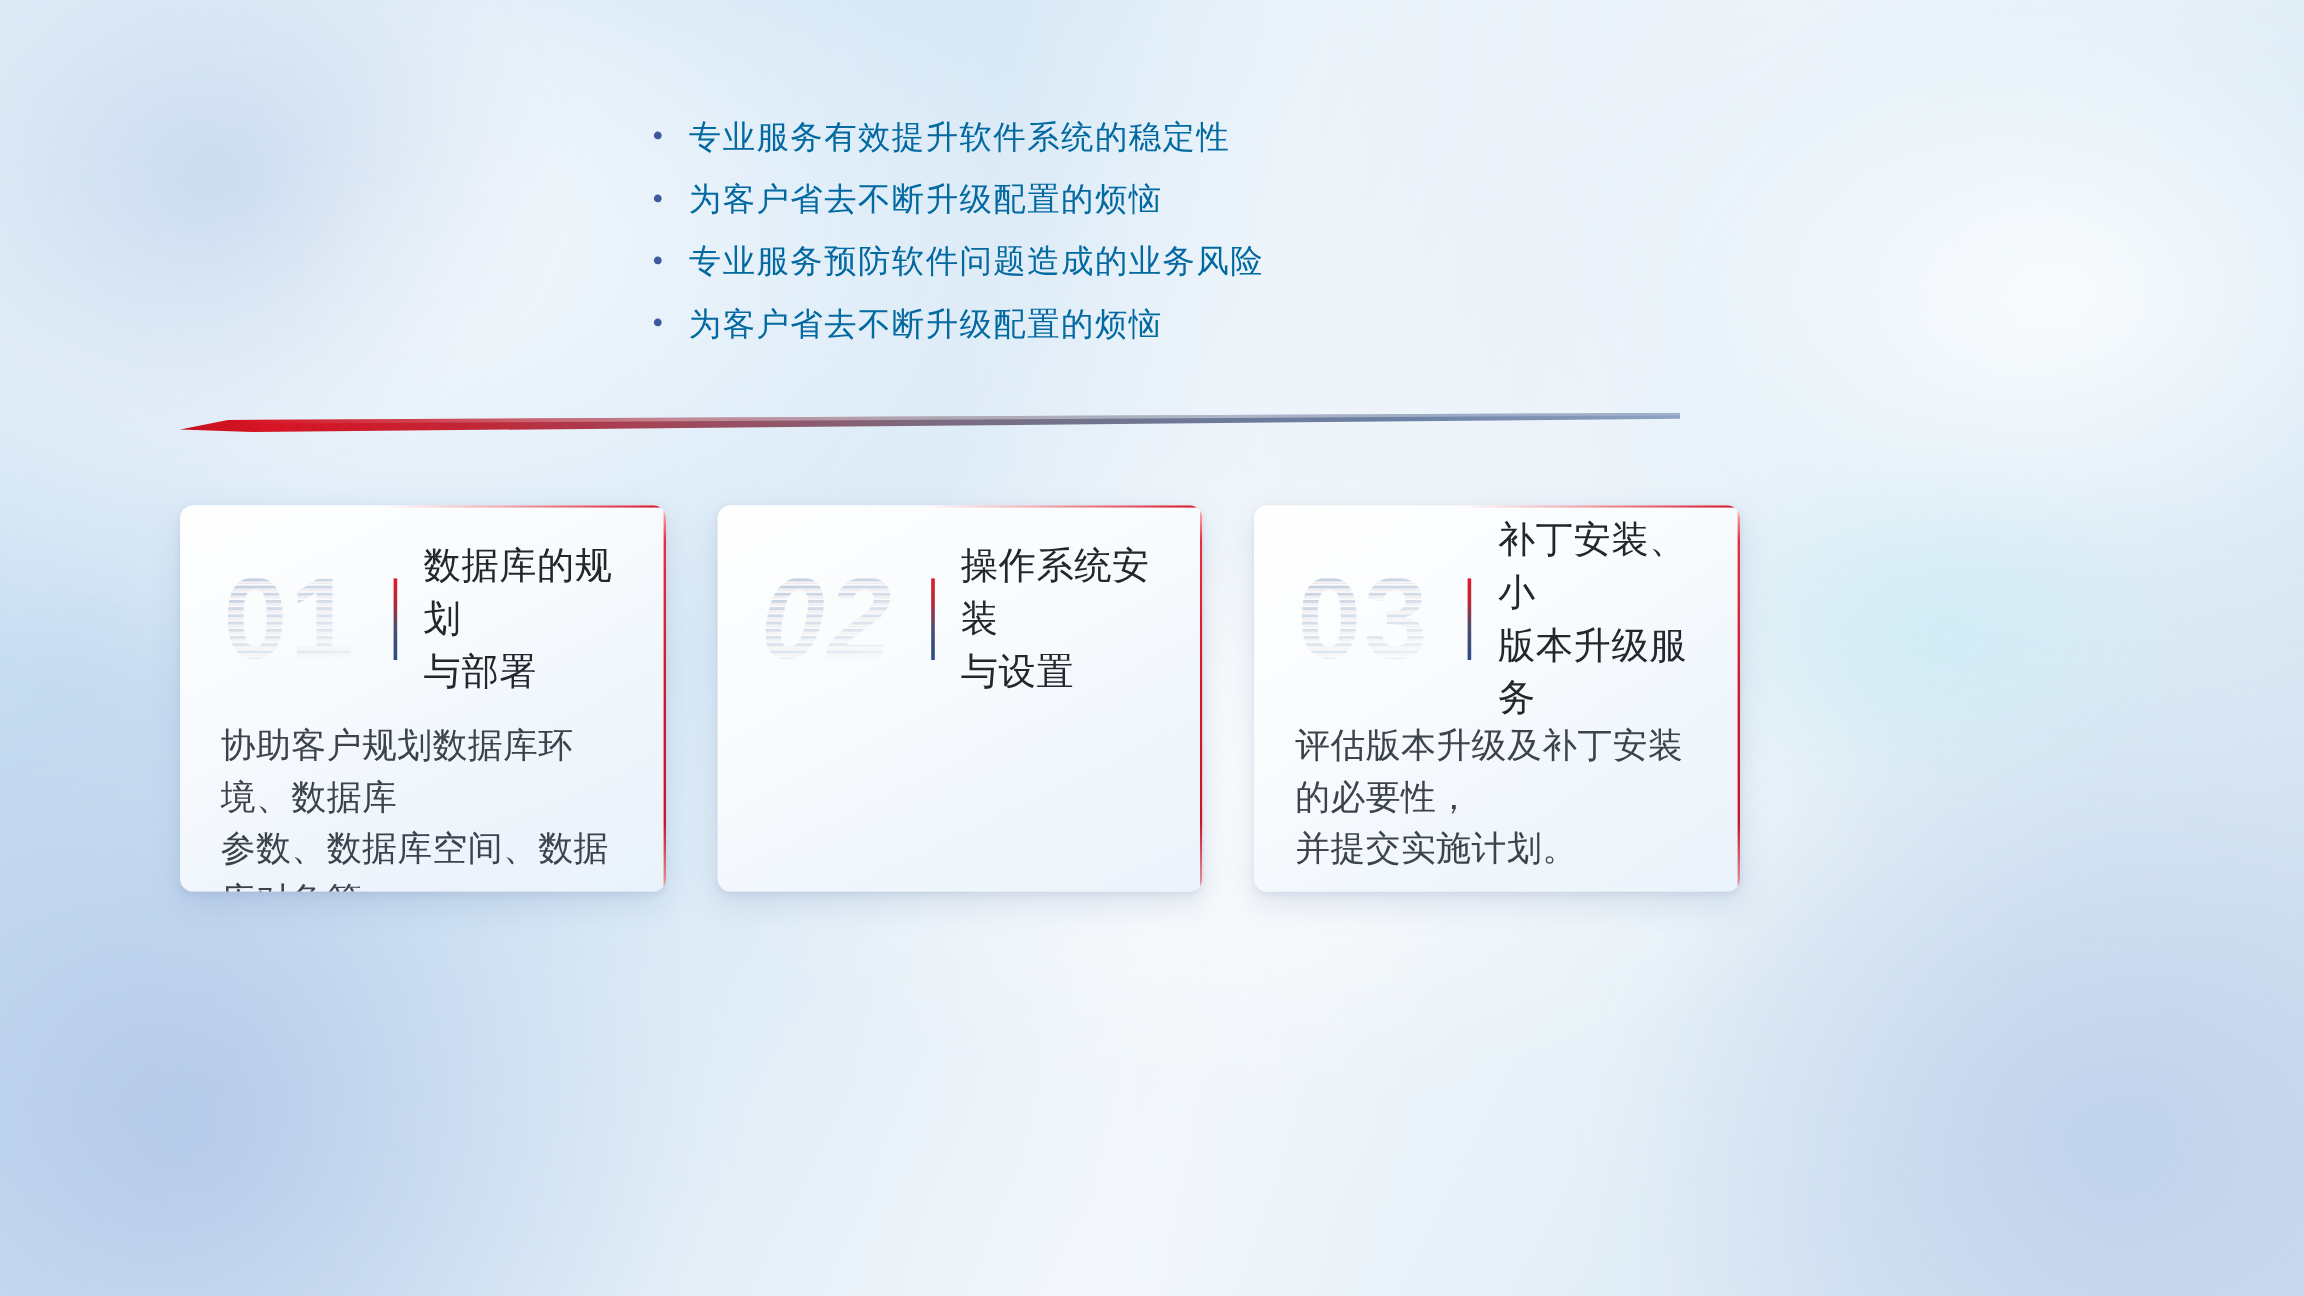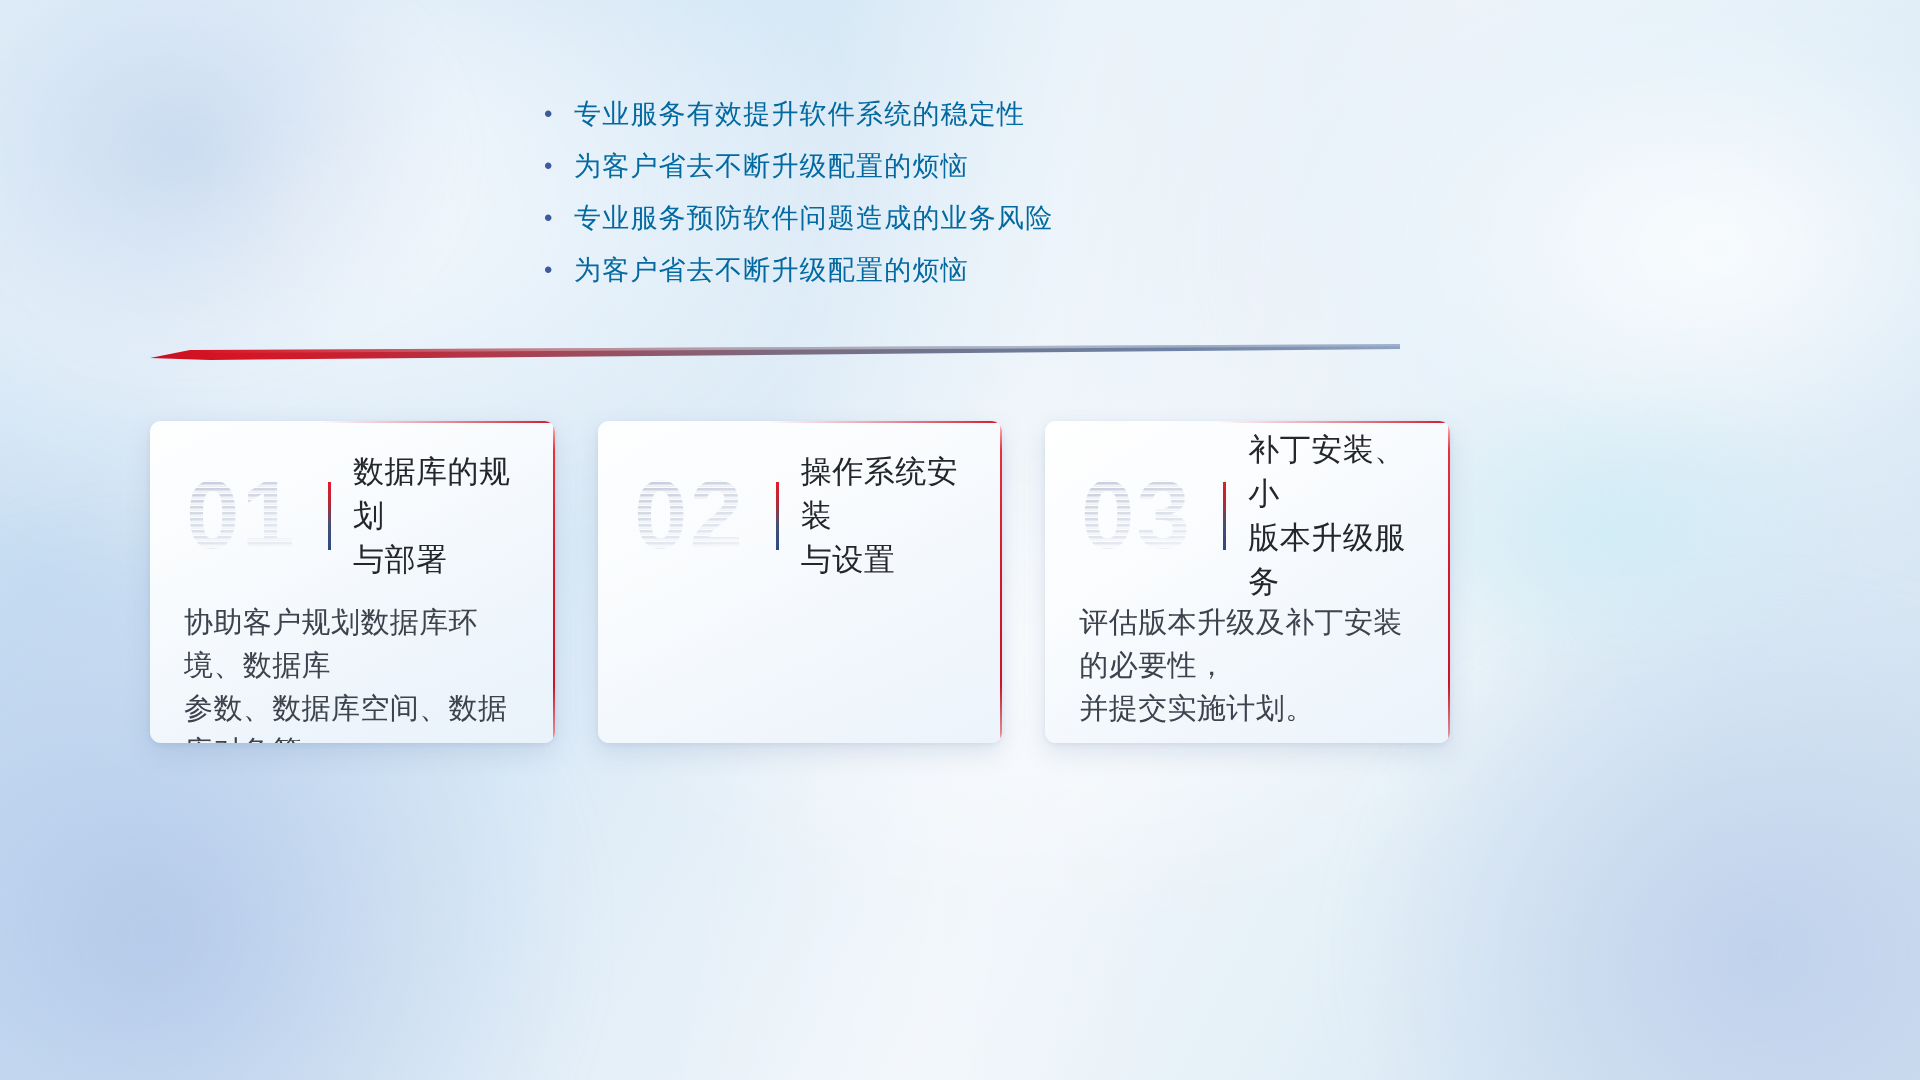--- a/index.html
+++ b/index.html
@@ -136,21 +136,21 @@
   .card-title{
     font-size:31px; line-height:44px;
     color:#23262b; letter-spacing:.5px;
     font-weight:400;
   }
   .card-body{
     margin-top:30px;
     font-size:29px; line-height:43px;
     color:#3d434d; letter-spacing:.4px;
   }
-  .card-2 .card-num{ width:138px; flex:0 0 138px; }
+  .card-2 .card-num{ width:138px; flex:0 0 138px;font-style:italic; }
 </style>
 </head>
 <body>
 
 <div id="bg">
   <div class="bg-base"></div>
   <div class="bg-glow-a"></div>
   <div class="bg-glow-b"></div>
   <div class="bg-glow-c"></div>
   <div class="bg-tint-left"></div>

